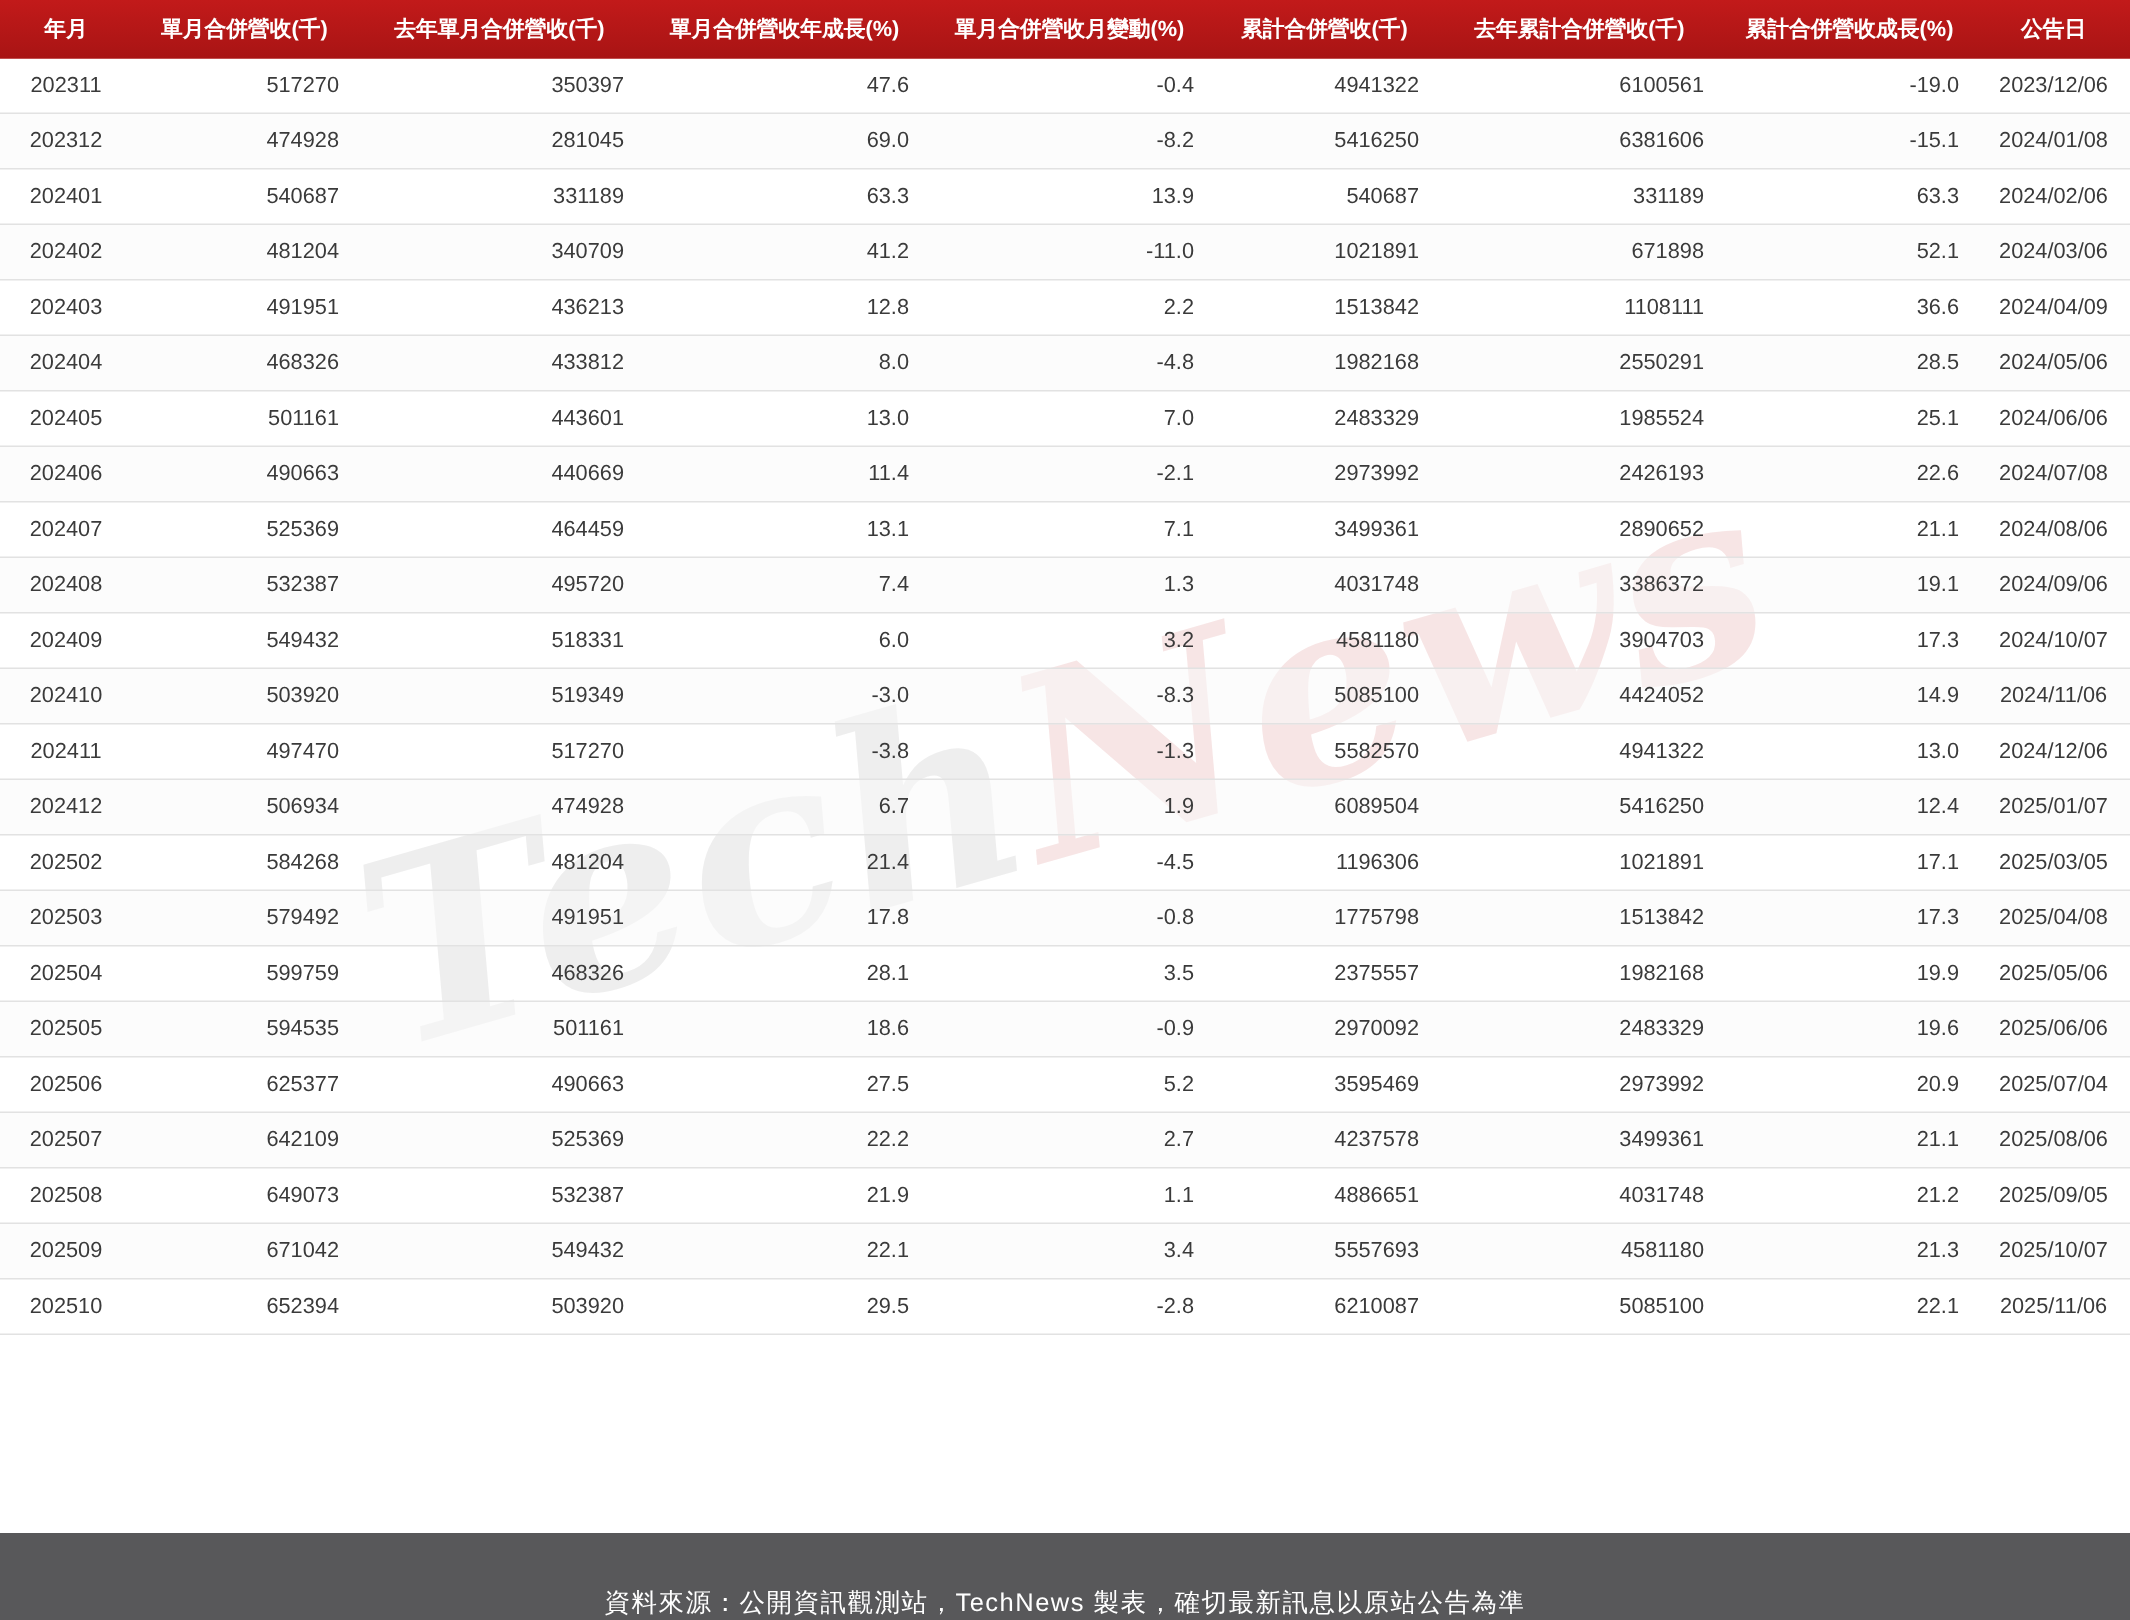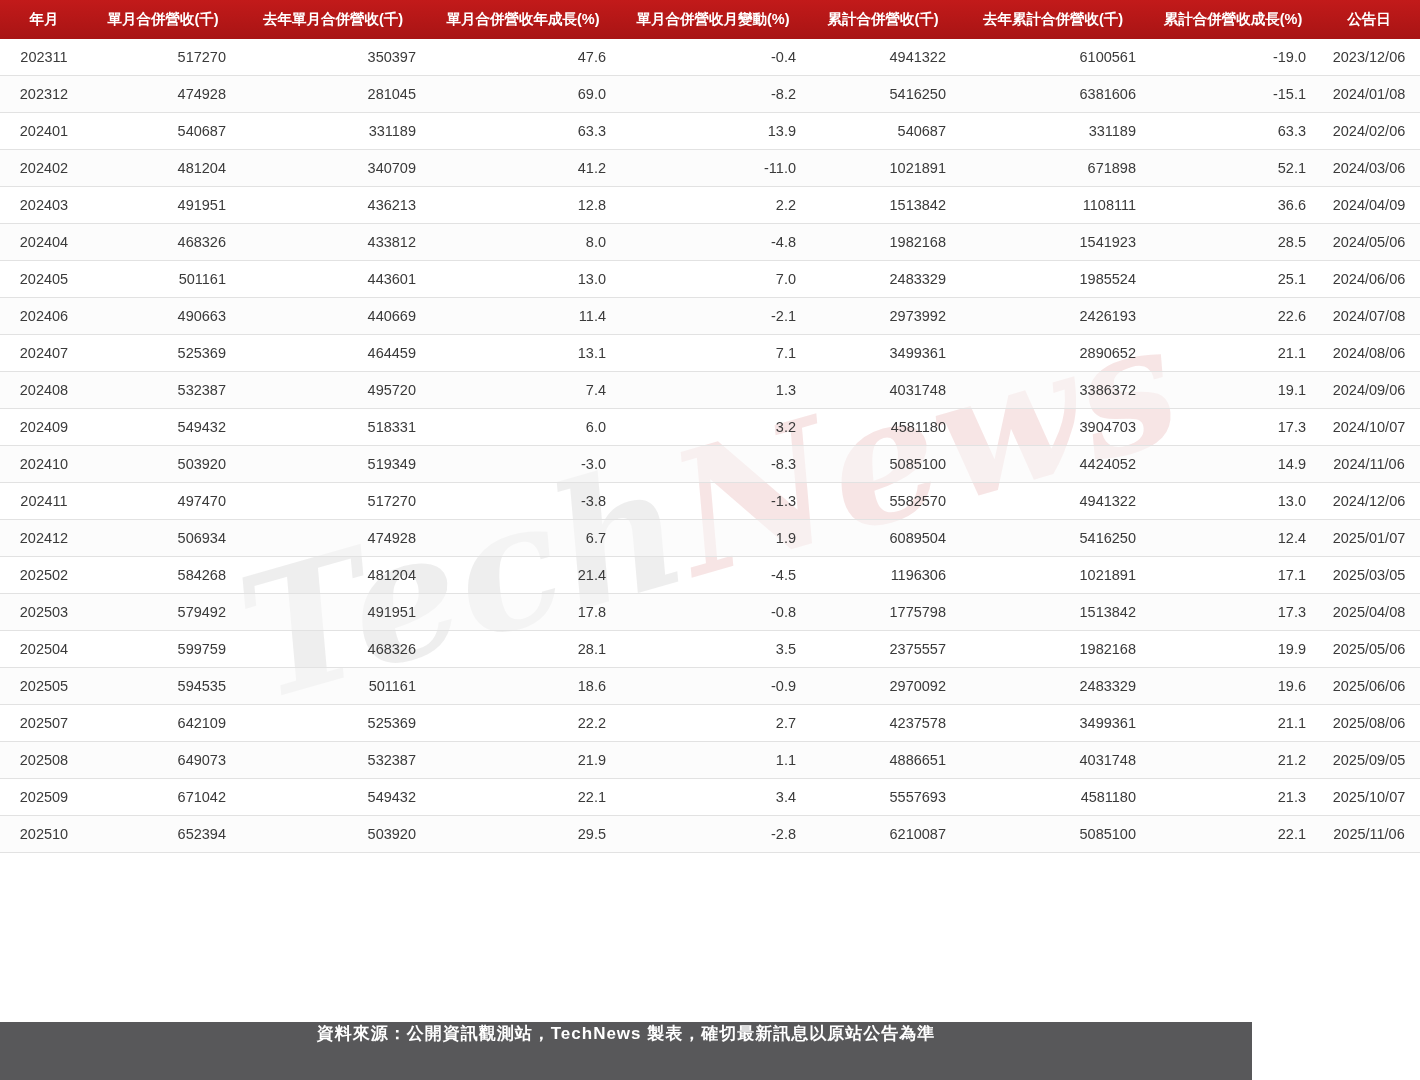--- a/index.html
+++ b/index.html
@@ -80,31 +80,30 @@
   td.c-ym { text-align: center; margin-top: 36px; }
   td.num { text-align: right; }
   td.c-date { text-align: center; }
   tbody tr:nth-child(even) td {
     background: rgba(249,249,249,0.55);
   }
   .footer {
     position: absolute;
     left: 0;
     bottom: 0;
-    width: 1252px;
+    width: 1420px;
     height: 58px;
     background: #58585a;
     color: #ffffff;
     display: flex;
-    align-items: flex-start;
+    align-items: flex-end;
     justify-content: center;
     font-size: 17px;
     letter-spacing: 1px;
     z-index: 3;
-    font-weight: bold;
   }
   col.ym { width: 88px; }
   col.m1 { width: 150px; }
   col.m2 { width: 190px; }
   col.m3 { width: 190px; }
   col.m4 { width: 190px; }
   col.m5 { width: 150px; }
   col.m6 { width: 190px; }
   col.m7 { width: 170px; }
   col.dt  { width: 102px; }
@@ -199,21 +198,21 @@
           <td class="num">36.6</td>
           <td class="c-date">2024/04/09</td>
         </tr>
         <tr>
           <td class="c-ym">202404</td>
           <td class="num">468326</td>
           <td class="num">433812</td>
           <td class="num">8.0</td>
           <td class="num">-4.8</td>
           <td class="num">1982168</td>
-          <td class="num">1541923</td>
+          <td class="num">2550291</td>
           <td class="num">28.5</td>
           <td class="c-date">2024/05/06</td>
         </tr>
         <tr>
           <td class="c-ym">202405</td>
           <td class="num">501161</td>
           <td class="num">443601</td>
           <td class="num">13.0</td>
           <td class="num">7.0</td>
           <td class="num">2483329</td>
@@ -336,20 +335,31 @@
           <td class="num">594535</td>
           <td class="num">501161</td>
           <td class="num">18.6</td>
           <td class="num">-0.9</td>
           <td class="num">2970092</td>
           <td class="num">2483329</td>
           <td class="num">19.6</td>
           <td class="c-date">2025/06/06</td>
         </tr>
         <tr>
+          <td class="c-ym">202506</td>
+          <td class="num">625377</td>
+          <td class="num">490663</td>
+          <td class="num">27.5</td>
+          <td class="num">5.2</td>
+          <td class="num">3595469</td>
+          <td class="num">2973992</td>
+          <td class="num">20.9</td>
+          <td class="c-date">2025/07/04</td>
+        </tr>
+        <tr>
           <td class="c-ym">202507</td>
           <td class="num">642109</td>
           <td class="num">525369</td>
           <td class="num">22.2</td>
           <td class="num">2.7</td>
           <td class="num">4237578</td>
           <td class="num">3499361</td>
           <td class="num">21.1</td>
           <td class="c-date">2025/08/06</td>
         </tr>

